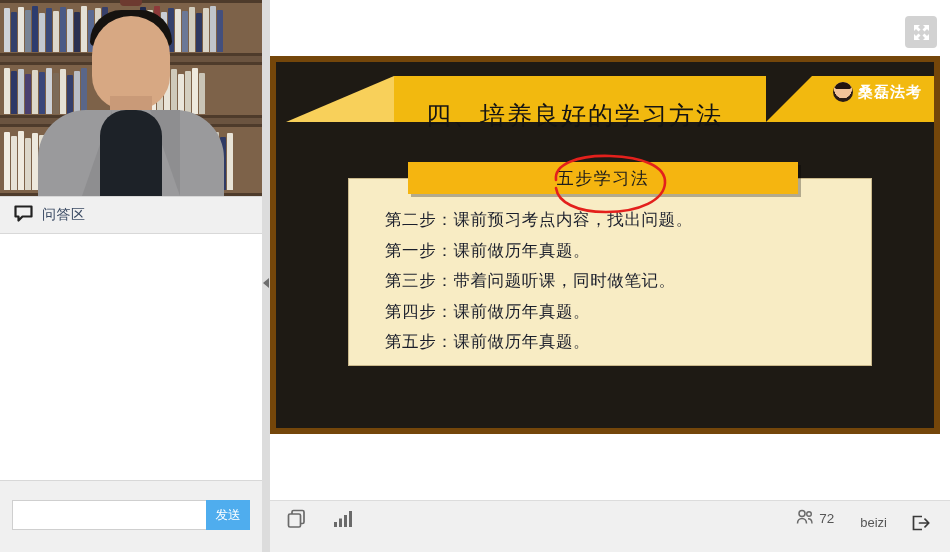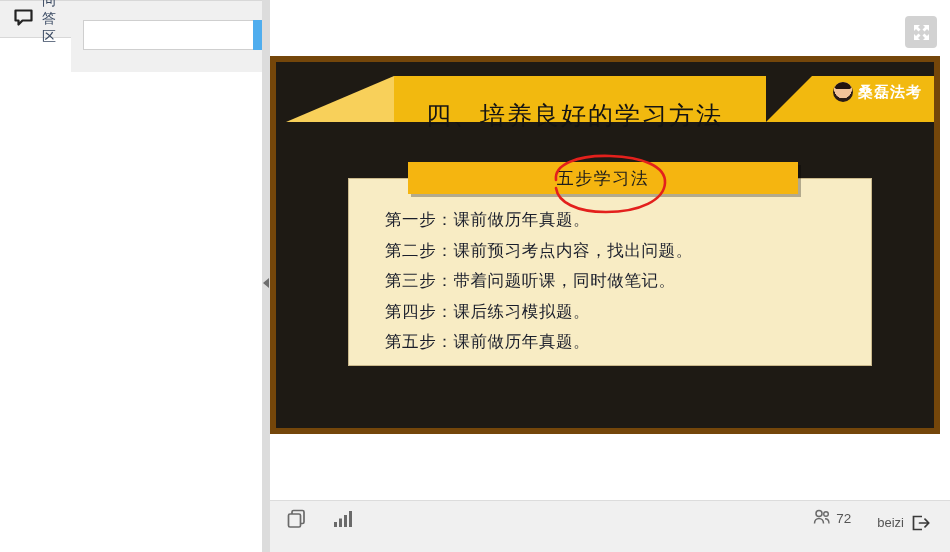--- a/index.html
+++ b/index.html
@@ -9,21 +9,21 @@
     font-family: "Liberation Sans", "DejaVu Sans", sans-serif;
     background: #ffffff;
   }
   #app { position: relative; width: 950px; height: 552px; display: flex; }
 
   
   #sidebar {
     position: relative;
     width: 262px; height: 552px;
     background: #ffffff;
-    display: flex; flex-direction: row;
+    display: flex; flex-direction: column;
     flex: 0 0 262px;
   }
 
   
   #video-panel {
     position: relative;
     width: 262px; height: 196px;
     background: #3b2f28;
     overflow: hidden;
   }
@@ -221,21 +221,21 @@
     flex: 0 0 52px; height: 52px;
     background: #f0f0f0;
     border-top: 1px solid #dcdcdc;
     display: flex; align-items: center;
     padding: 0 20px 16px 16px;
   }
   .tb-left { display: flex; align-items: center; gap: 26px; }
   .tb-right { margin-left: auto; display: flex; align-items: center; gap: 26px; }
   .people-grp { display: flex; align-items: center; gap: 5px; }
   .people-count { font-size: 13.5px; color: #555; }
-  .user-grp { display: flex; align-items: center; gap: 7px; margin-top: 8px; }
+  .user-grp { display: flex; align-items: center; gap: 24px; margin-top: 8px; }
   .user-name { font-size: 13px; color: #555; }
   .ic { cursor: pointer; display: flex; align-items: center; }
 </style>
 </head>
 <body>
 
 <div id="app">
 
   <div id="sidebar">
 
@@ -383,24 +383,24 @@
             <div class="tb-left-tri"></div>
             <div class="tb-notch"></div>
             <div id="slide-title">四、培养良好的学习方法</div>
             <div id="brand">
               <span id="brand-avatar"></span>
               <span id="brand-name">桑磊法考</span>
             </div>
           </div>
 
           <div id="content-box">
+            <div class="step-line">第二步：课前预习考点内容，找出问题。</div>
             <div class="step-line">第一步：课前做历年真题。</div>
-            <div class="step-line">第二步：课前预习考点内容，找出问题。</div>
             <div class="step-line">第三步：带着问题听课，同时做笔记。</div>
-            <div class="step-line">第四步：课后练习模拟题。</div>
+            <div class="step-line">第四步：课前做历年真题。</div>
             <div class="step-line">第五步：课前做历年真题。</div>
           </div>
 
           <div id="subtitle-bar">
             <span id="subtitle-text">五步学习法</span>
           </div>
 
           <svg id="annotation" viewBox="0 0 150 70">
             <path d="M18 30 C16 14, 40 5, 72 6 C104 7, 128 16, 127 33 C126 50, 102 62, 68 62 C38 62, 20 52, 18 38" fill="none" stroke="#e3201c" stroke-width="2.6" stroke-linecap="round"></path>
           </svg>

